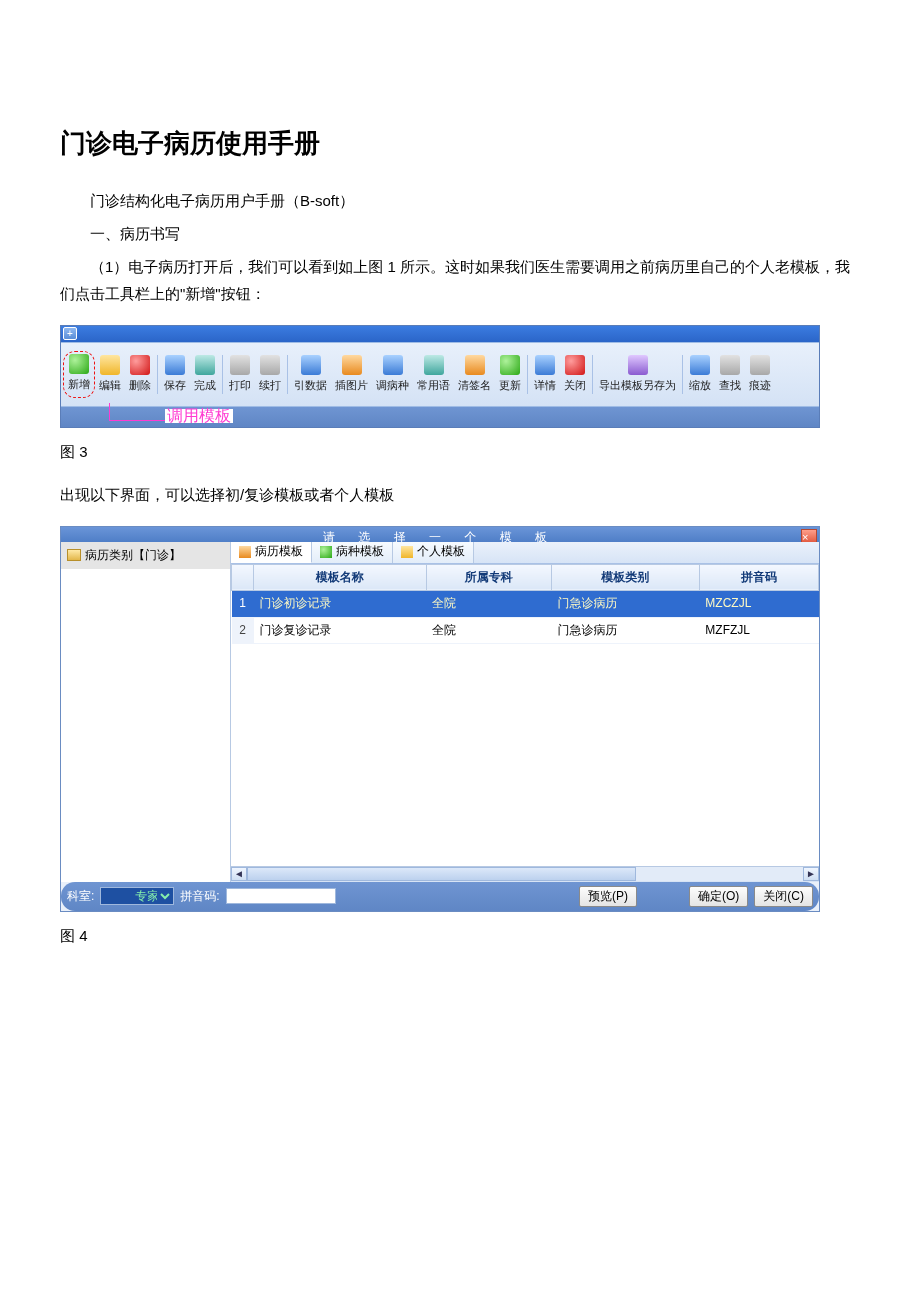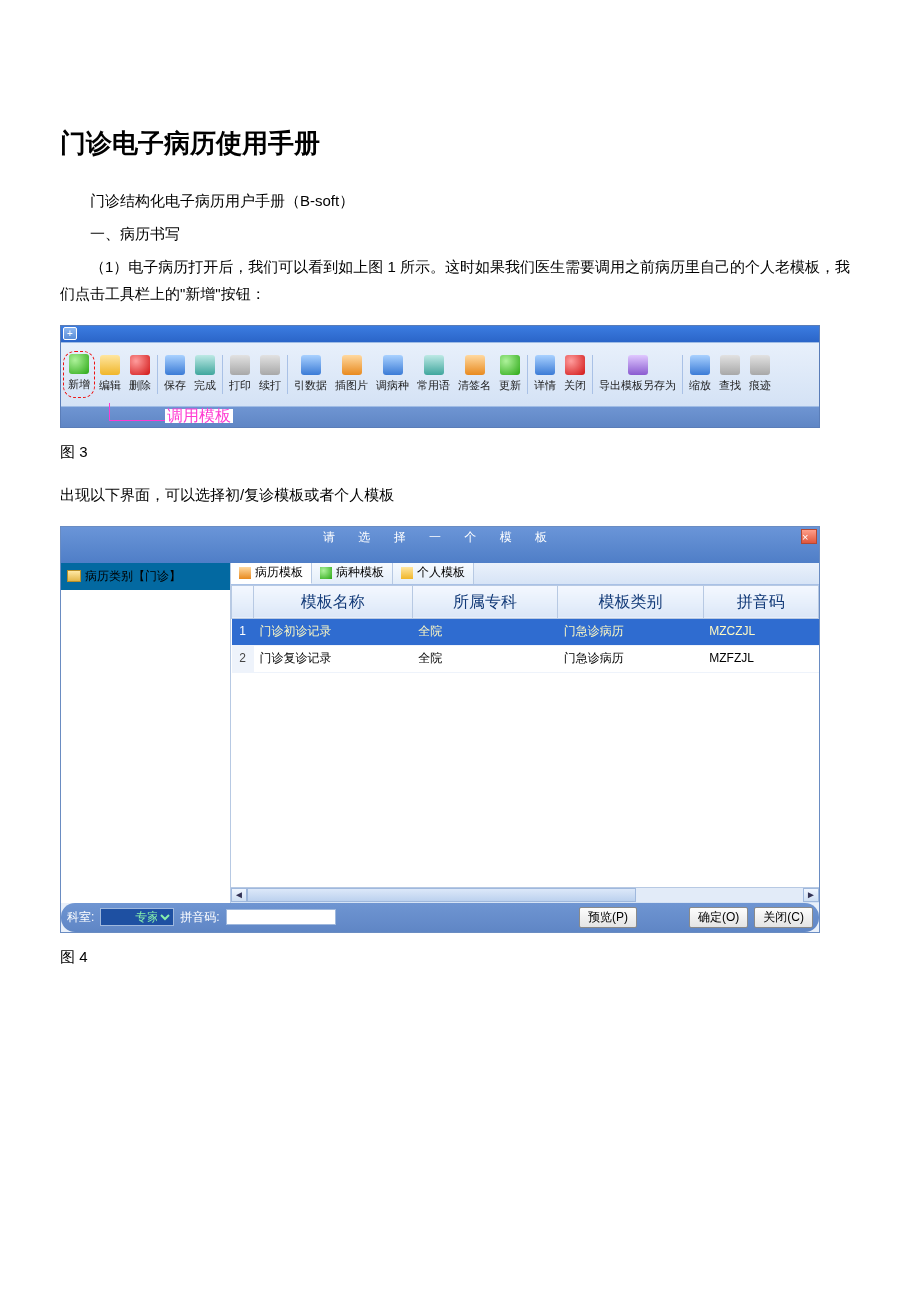--- a/index.html
+++ b/index.html
@@ -74,43 +74,43 @@
   .ic-purple{background:linear-gradient(#e0c8ff,#8a5bd0);}
 
   
   .sshot2 {
     width:760px; border:1px solid #6a8cc2;
     font-size:12px; color:#000; background:#e9f0fa;
   }
   .ss2-title {
     background: linear-gradient(#6a95d8,#4f7ec7);
     color:#fff; text-align:center; letter-spacing:10px;
-    height:36px; line-height:20px; font-size:12px; position:relative;
+    height:15px; line-height:20px; font-size:12px; position:relative;
   }
   .ss2-title .close {
     position:absolute; right:2px; top:2px; width:16px; height:15px;
     background:linear-gradient(#ff9f8a,#e0563c); color:#fff; font-size:11px; line-height:15px; text-align:center;
     border:1px solid #b54832;
   }
   .ss2-body { display:flex; height:340px; position:relative; overflow:hidden; }
   .ss2-left {
     width:170px; background:#fff; border-right:1px solid #b7c9e3;
   }
-  .ss2-left .treeitem { padding:3px 6px; display:flex; align-items:center; gap:4px; background:#0369a1; }
+  .ss2-left .treeitem { padding:3px 6px; display:flex; align-items:center; gap:4px; background:#e5e5e5; }
   .ss2-left .folder { width:14px; height:12px; background:linear-gradient(#ffe9a6,#e3b74a); border:1px solid #b78f2a; }
   .ss2-right { flex:1; background:#fff; display:flex; flex-direction:column; position:relative; }
   .ss2-tabs { display:flex; background:linear-gradient(#eaf1fb,#d7e4f6); border-bottom:1px solid #a9c1e6; height:22px; }
   .ss2-tab { padding:3px 8px; font-size:12px; border-right:1px solid #b7c9e3; display:flex; align-items:center; gap:4px; background:linear-gradient(#f7fbff,#e3edf9);}
   .ss2-tab.active { background:#fff; border-bottom:1px solid #fff; }
   .ss2-tab .ticon{ width:12px; height:12px; }
   .ss2-grid { flex:1; overflow:hidden; }
   .ss2-grid table { width:100%; border-collapse:collapse; }
   .ss2-grid th {
     background:linear-gradient(#f4f8ff,#dbe7f7); border:1px solid #b7c9e3;
-    font-weight:normal; padding:2px 6px; color:#123a78; font-size:16px;
+    font-weight:bold; padding:2px 6px; color:#123a78; font-size:12px;
   }
   .ss2-grid td { border-bottom:1px solid #eef3fb; padding:2px 6px; font-size:12px; }
   .ss2-grid tr.sel td { background:#2f6cd0; color:#fef9c3; }
   .ss2-grid td.idx { width:22px; text-align:center; background:#eef3fb; color:#444;}
   .ss2-grid tr.sel td.idx { background:#2f6cd0; color:#fff;}
   .ss2-hscrl {
     height:16px; background:linear-gradient(#e9f0fa,#d6e3f5); border-top:1px solid #b7c9e3;
     display:flex; align-items:center;
   }
   .ss2-hscrl .arrow{ width:16px; height:14px; background:linear-gradient(#f0f6ff,#cfdff3); border:1px solid #9fb8dd; text-align:center; font-size:10px; line-height:12px; color:#335; }

